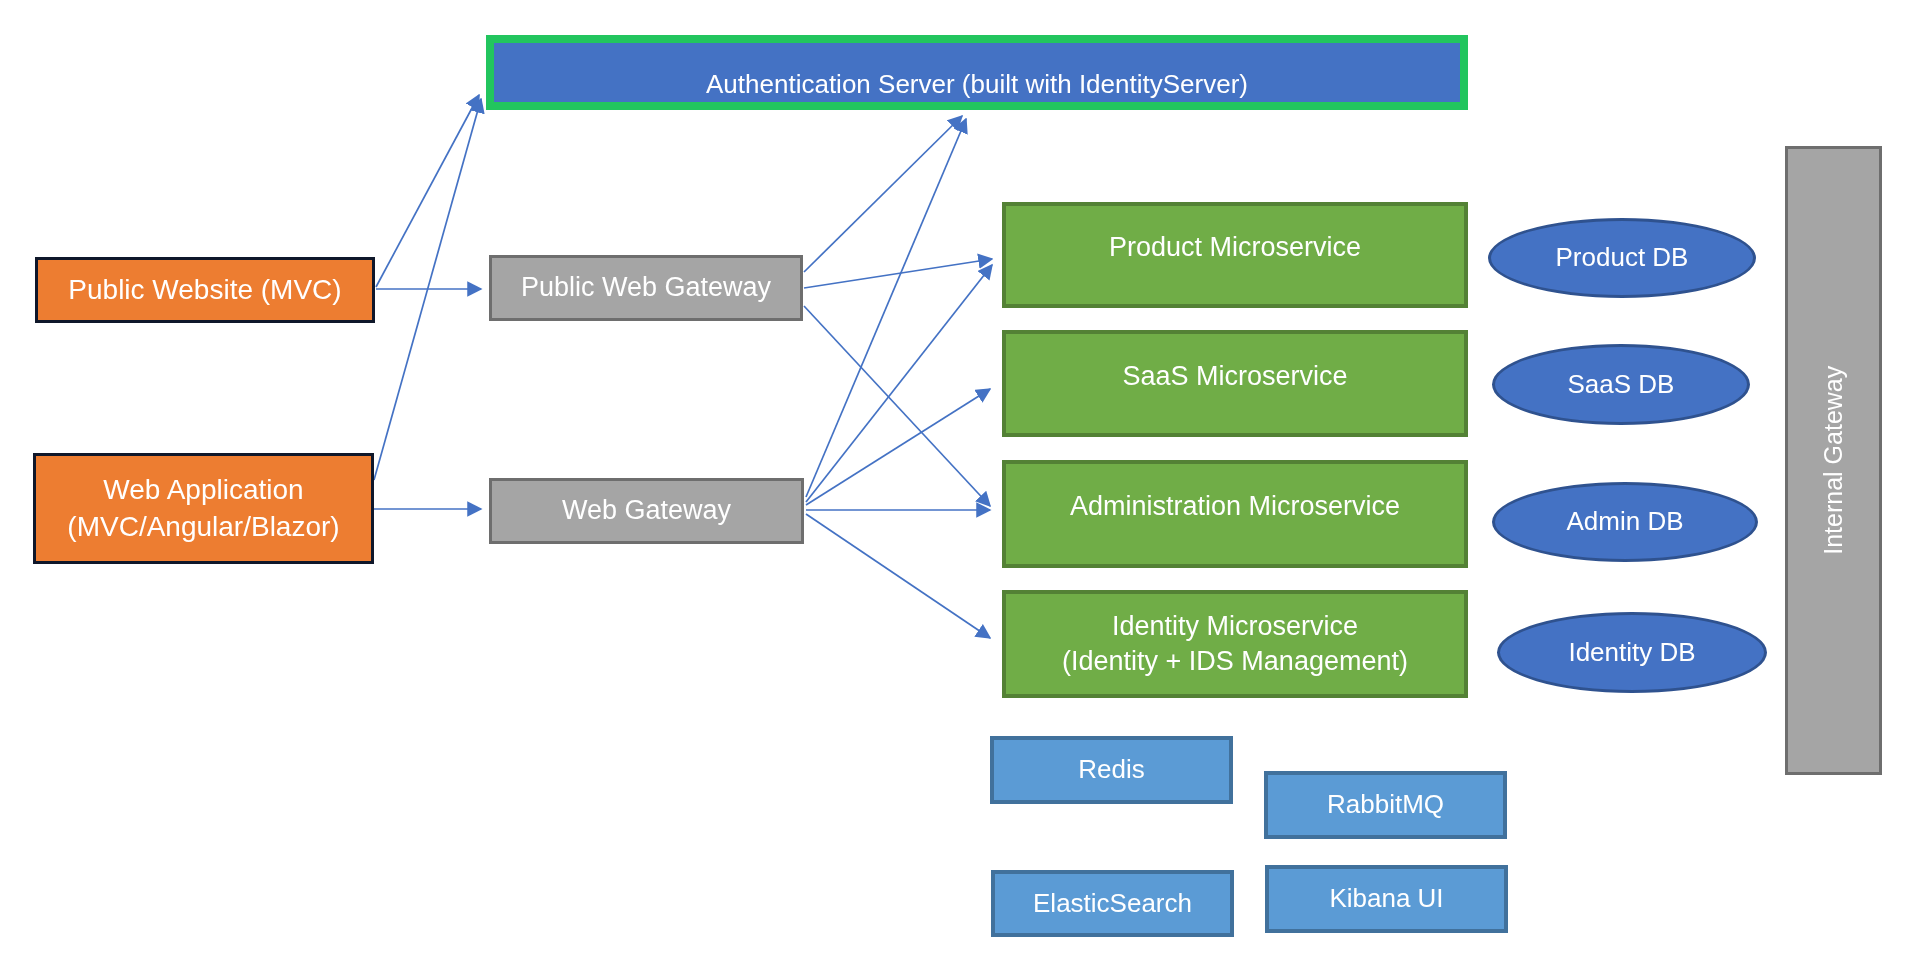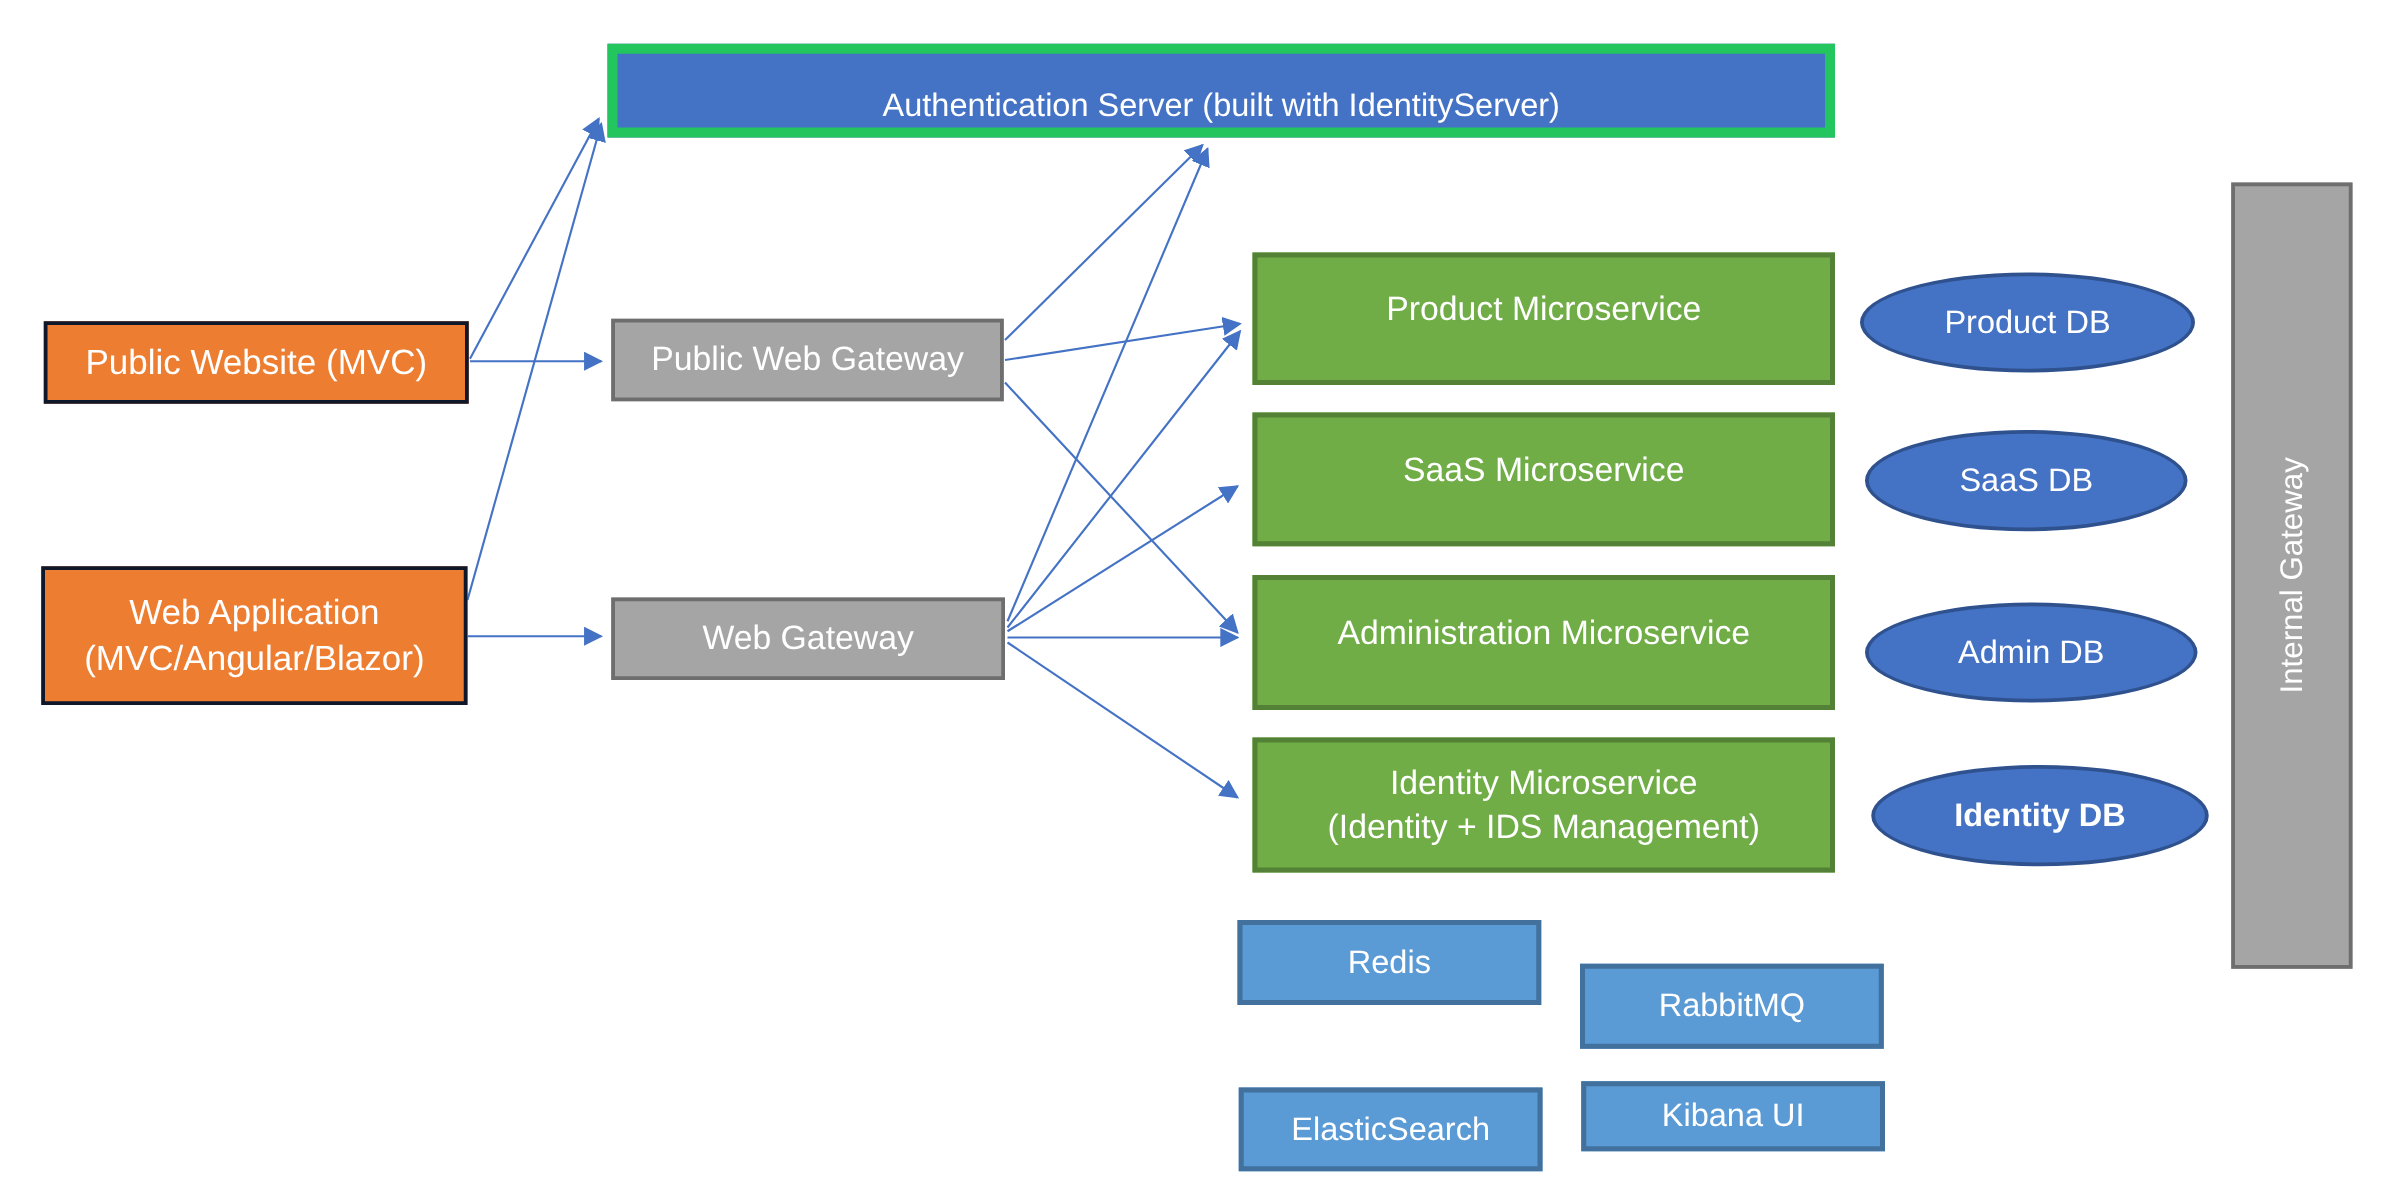--- a/index.html
+++ b/index.html
@@ -148,37 +148,37 @@
   </div>
 
   <div class="node ellipse" style="left:1492px; top:344px; width:258px; height:81px;">
     <span>SaaS DB</span>
   </div>
 
   <div class="node ellipse" style="left:1492px; top:482px; width:266px; height:80px;">
     <span>Admin DB</span>
   </div>
 
-  <div class="node ellipse" style="left:1497px; top:612px; width:270px; height:81px;font-weight:bold;">
+  <div class="node ellipse" style="left:1497px; top:612px; width:270px; height:81px;">
     <span>Identity DB</span>
   </div>
 
   <div class="node graybox" style="left:1785px; top:146px; width:97px; height:629px;">
     <span class="vlabel">Internal Gateway</span>
   </div>
 
   <div class="node lightblue" style="left:990px; top:736px; width:243px; height:68px;">
     <span>Redis</span>
   </div>
 
   <div class="node lightblue" style="left:1264px; top:771px; width:243px; height:68px;">
     <span>RabbitMQ</span>
   </div>
 
   <div class="node lightblue" style="left:991px; top:870px; width:243px; height:67px;">
     <span>ElasticSearch</span>
   </div>
 
-  <div class="node lightblue" style="left:1265px; top:865px; width:243px; height:56px;">
+  <div class="node lightblue" style="left:1265px; top:865px; width:243px; height:68px;">
     <span>Kibana UI</span>
   </div>
 
 </div>
 
 </body></html>

